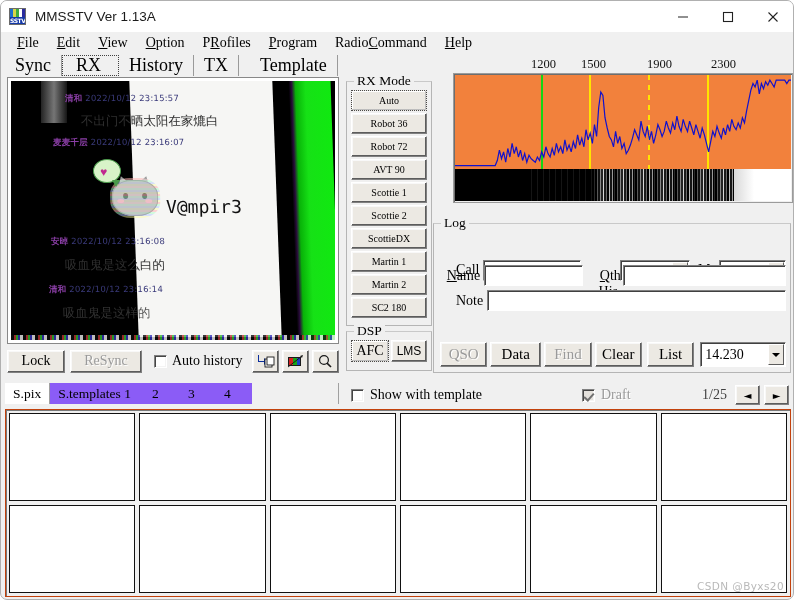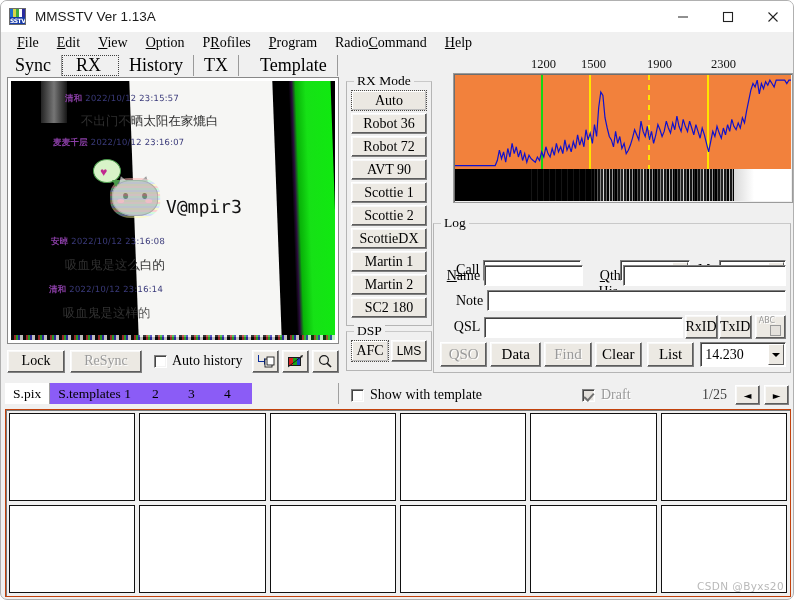--- a/index.html
+++ b/index.html
@@ -245,21 +245,21 @@
     border-top-color: #c9c9c9;
   }
   .grp-title {
     position: absolute; top: -9px; left: 7px;
     background: #f0f0f0; padding: 0 3px;
     font-family: "Liberation Serif", serif; font-size: 13.5px; color: #000;
   }
   .rxmode { left: 345px; top: 80px; width: 86px; height: 245px; }
   .modebtn {
     width: 76px; height: 21px; margin: 2px auto 0 auto;
-    font-size: 14px;
+    font-size: 10px;
   }
   .modebtn.auto {
     border: 1px dotted #4a4a4a;
     box-shadow: inset -1px -1px 0 #bdbdbd, inset 1px 1px 0 #ffffff;
     background: #ebe8e2;
   }
   .dsp { left: 345px; top: 330px; width: 86px; height: 40px; }
   .dspbtns { display: flex; gap: 2px; padding: 8px 3px 0 4px; }
   .dspbtns .w95btn { height: 22px; }
   .btn-afc { width: 38px; font-size: 14px; }
@@ -606,30 +606,20 @@
       <div class="w95in" style="width:108px; margin-left:4px;"></div>
       <div class="lbl" style="width:30px; margin-left:10px;"><u>Q</u>th</div>
       <div class="w95in" style="width:178px; margin-left:2px;"></div>
     </div>
 
     <div class="logrow" style="left:6px; top:66px; width:346px;">
       <div class="lbl" style="width:44px">Note</div>
       <div class="w95in" style="width:304px; margin-left:4px;"></div>
     </div>
 
-    <div class="logrow" style="left:6px; top:91px; width:346px;">
-      <div class="lbl" style="width:44px">QSL</div>
-      <div class="w95in" style="width:216px; margin-left:4px;"></div>
-      <div class="w95btn" style="width:36px;height:24px;margin-left:2px;">RxID</div>
-      <div class="w95btn" style="width:36px;height:24px;margin-left:1px;">TxID</div>
-      <div class="w95btn dis" style="width:34px;height:24px;margin-left:3px;position:relative;">
-        <span style="position:absolute;left:3px;top:0px;font-family:'DejaVu Sans',sans-serif;font-size:8px;color:#9a9a9a;">ABC</span>
-        <span style="position:absolute;right:4px;bottom:2px;width:11px;height:11px;border:1px solid #9a9a9a;background:#e4e1dc;"></span>
-      </div>
-    </div>
 
     <div class="logrow" style="left:6px; top:118px; width:346px;">
       <div class="w95btn logbtn dis" style="width:54px">QSO</div>
       <div class="w95btn logbtn" style="width:58px;margin-left:3px">Data</div>
       <div class="w95btn logbtn dis" style="width:54px;margin-left:3px">Find</div>
       <div class="w95btn logbtn" style="width:54px;margin-left:3px">Clear</div>
       <div class="w95btn logbtn" style="width:54px;margin-left:5px">List</div>
       <div class="w95combo" style="width:98px;height:25px;margin-left:6px;">
         <div class="val" style="line-height:23px;height:23px;">14.230</div>
         <div class="arrow" style="height:21px"></div>

